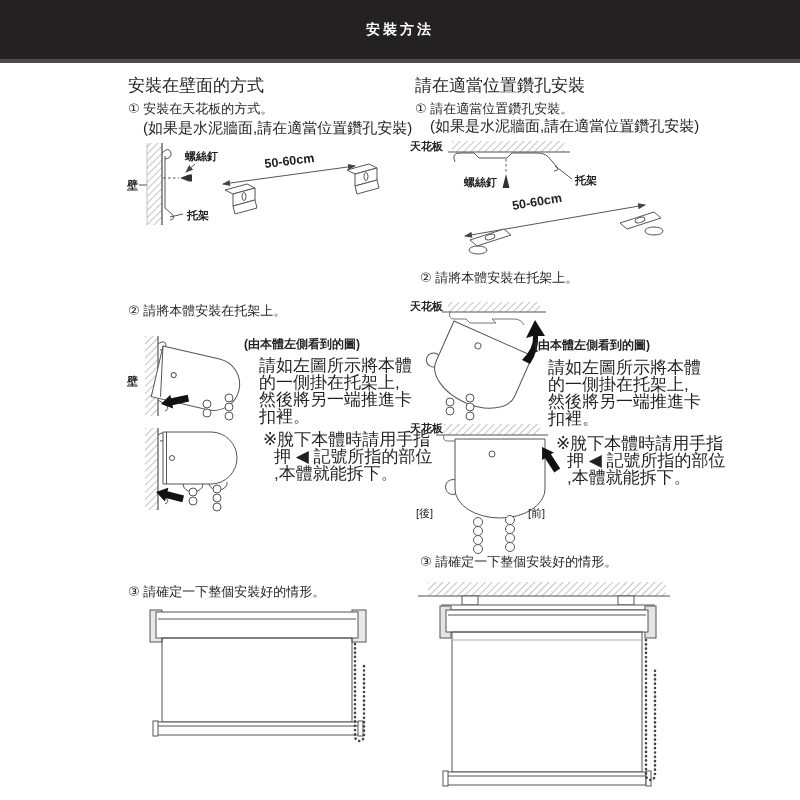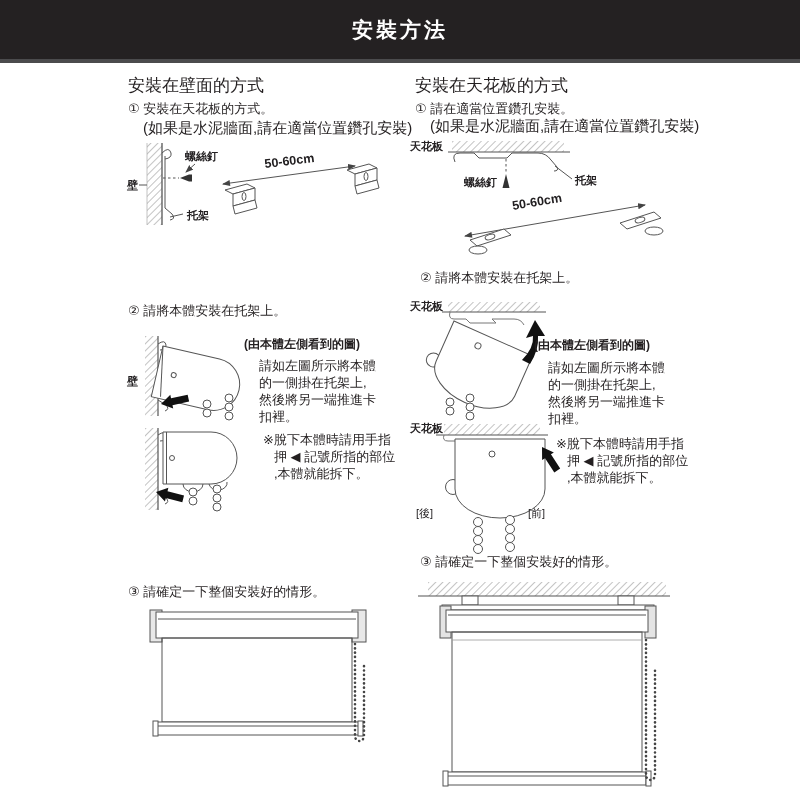--- a/index.html
+++ b/index.html
@@ -1,26 +1,26 @@
 <!DOCTYPE html>
 <html><head>
 <meta charset="utf-8">
 <style>
   html,body{margin:0;padding:0;background:#fff}
   .page{position:relative;width:800px;height:800px;background:#fff;overflow:hidden;
         font-family:"Liberation Sans","DejaVu Sans",sans-serif;color:#231f20}
   .titlebar{position:absolute;left:0;top:0;width:800px;height:59px;background:#242122;
         border-bottom:4px solid #4b4b4d;display:flex;align-items:center;justify-content:center}
-  .titlebar h1{margin:0;color:#ffffff;font-size:21px;letter-spacing:3px;font-weight:bold}
+  .titlebar h1{margin:0;color:#ffffff;font-size:14px;letter-spacing:3px;font-weight:bold}
   .abs{position:absolute}
   .h2{font-size:17px;font-weight:normal}
   .step{font-size:13px}
   .subnote{font-size:15px}
   .viewtitle{font-size:12px;font-weight:bold}
-  .desc{font-size:13px;line-height:17px}
+  .desc{font-size:17px;line-height:17px}
   .ind{padding-left:11px}
   svg{overflow:visible;display:block}
   svg text{font-size:11px;font-weight:bold;fill:#232022;font-family:"Liberation Sans","DejaVu Sans",sans-serif}
   svg text.dim{font-size:12.5px}
   svg text.plain{font-weight:normal}
   .arr{fill:#111;stroke:none}
 </style>
 </head>
 <body>
 
@@ -149,21 +149,21 @@
         <rect x="10" y="120" width="204" height="13" fill="#fff"></rect>
         <line x1="10" y1="124" x2="214" y2="124"></line>
         <rect x="7" y="119" width="5" height="15" fill="#fff"></rect>
         <rect x="212" y="119" width="5" height="15" fill="#fff"></rect>
       </g>
       <path d="M209,42 V134 a4.5,5 0 0 0 9,0 V62" fill="none" stroke="#444" stroke-width="2.6" stroke-dasharray="0.1,4.2" stroke-linecap="round"></path>
     </svg>
   </section>
 
   <section>
-    <div class="abs h2" style="left:415px;top:74px">安裝在天花板的方式</div>
+    <div class="abs h2" style="left:415px;top:74px">請在適當位置鑽孔安裝</div>
     <div class="abs step" style="left:415px;top:100px">① 請在適當位置鑽孔安裝。</div>
     <div class="abs subnote" style="left:430px;top:117px">(如果是水泥牆面,請在適當位置鑽孔安裝)</div>
 
     <svg class="abs" style="left:408px;top:136px" width="300" height="128" viewBox="0 0 300 128">
       <defs>
         <pattern id="hC" width="5" height="5" patternUnits="userSpaceOnUse" patternTransform="rotate(45)">
           <line x1="0" y1="0" x2="0" y2="5" stroke="#888" stroke-width="1"></line>
         </pattern>
         <marker id="mB" markerWidth="9" markerHeight="8" refX="7" refY="3" orient="auto" markerUnits="userSpaceOnUse">
             <path d="M0,0L8,3L0,6Z" fill="#444"></path>

